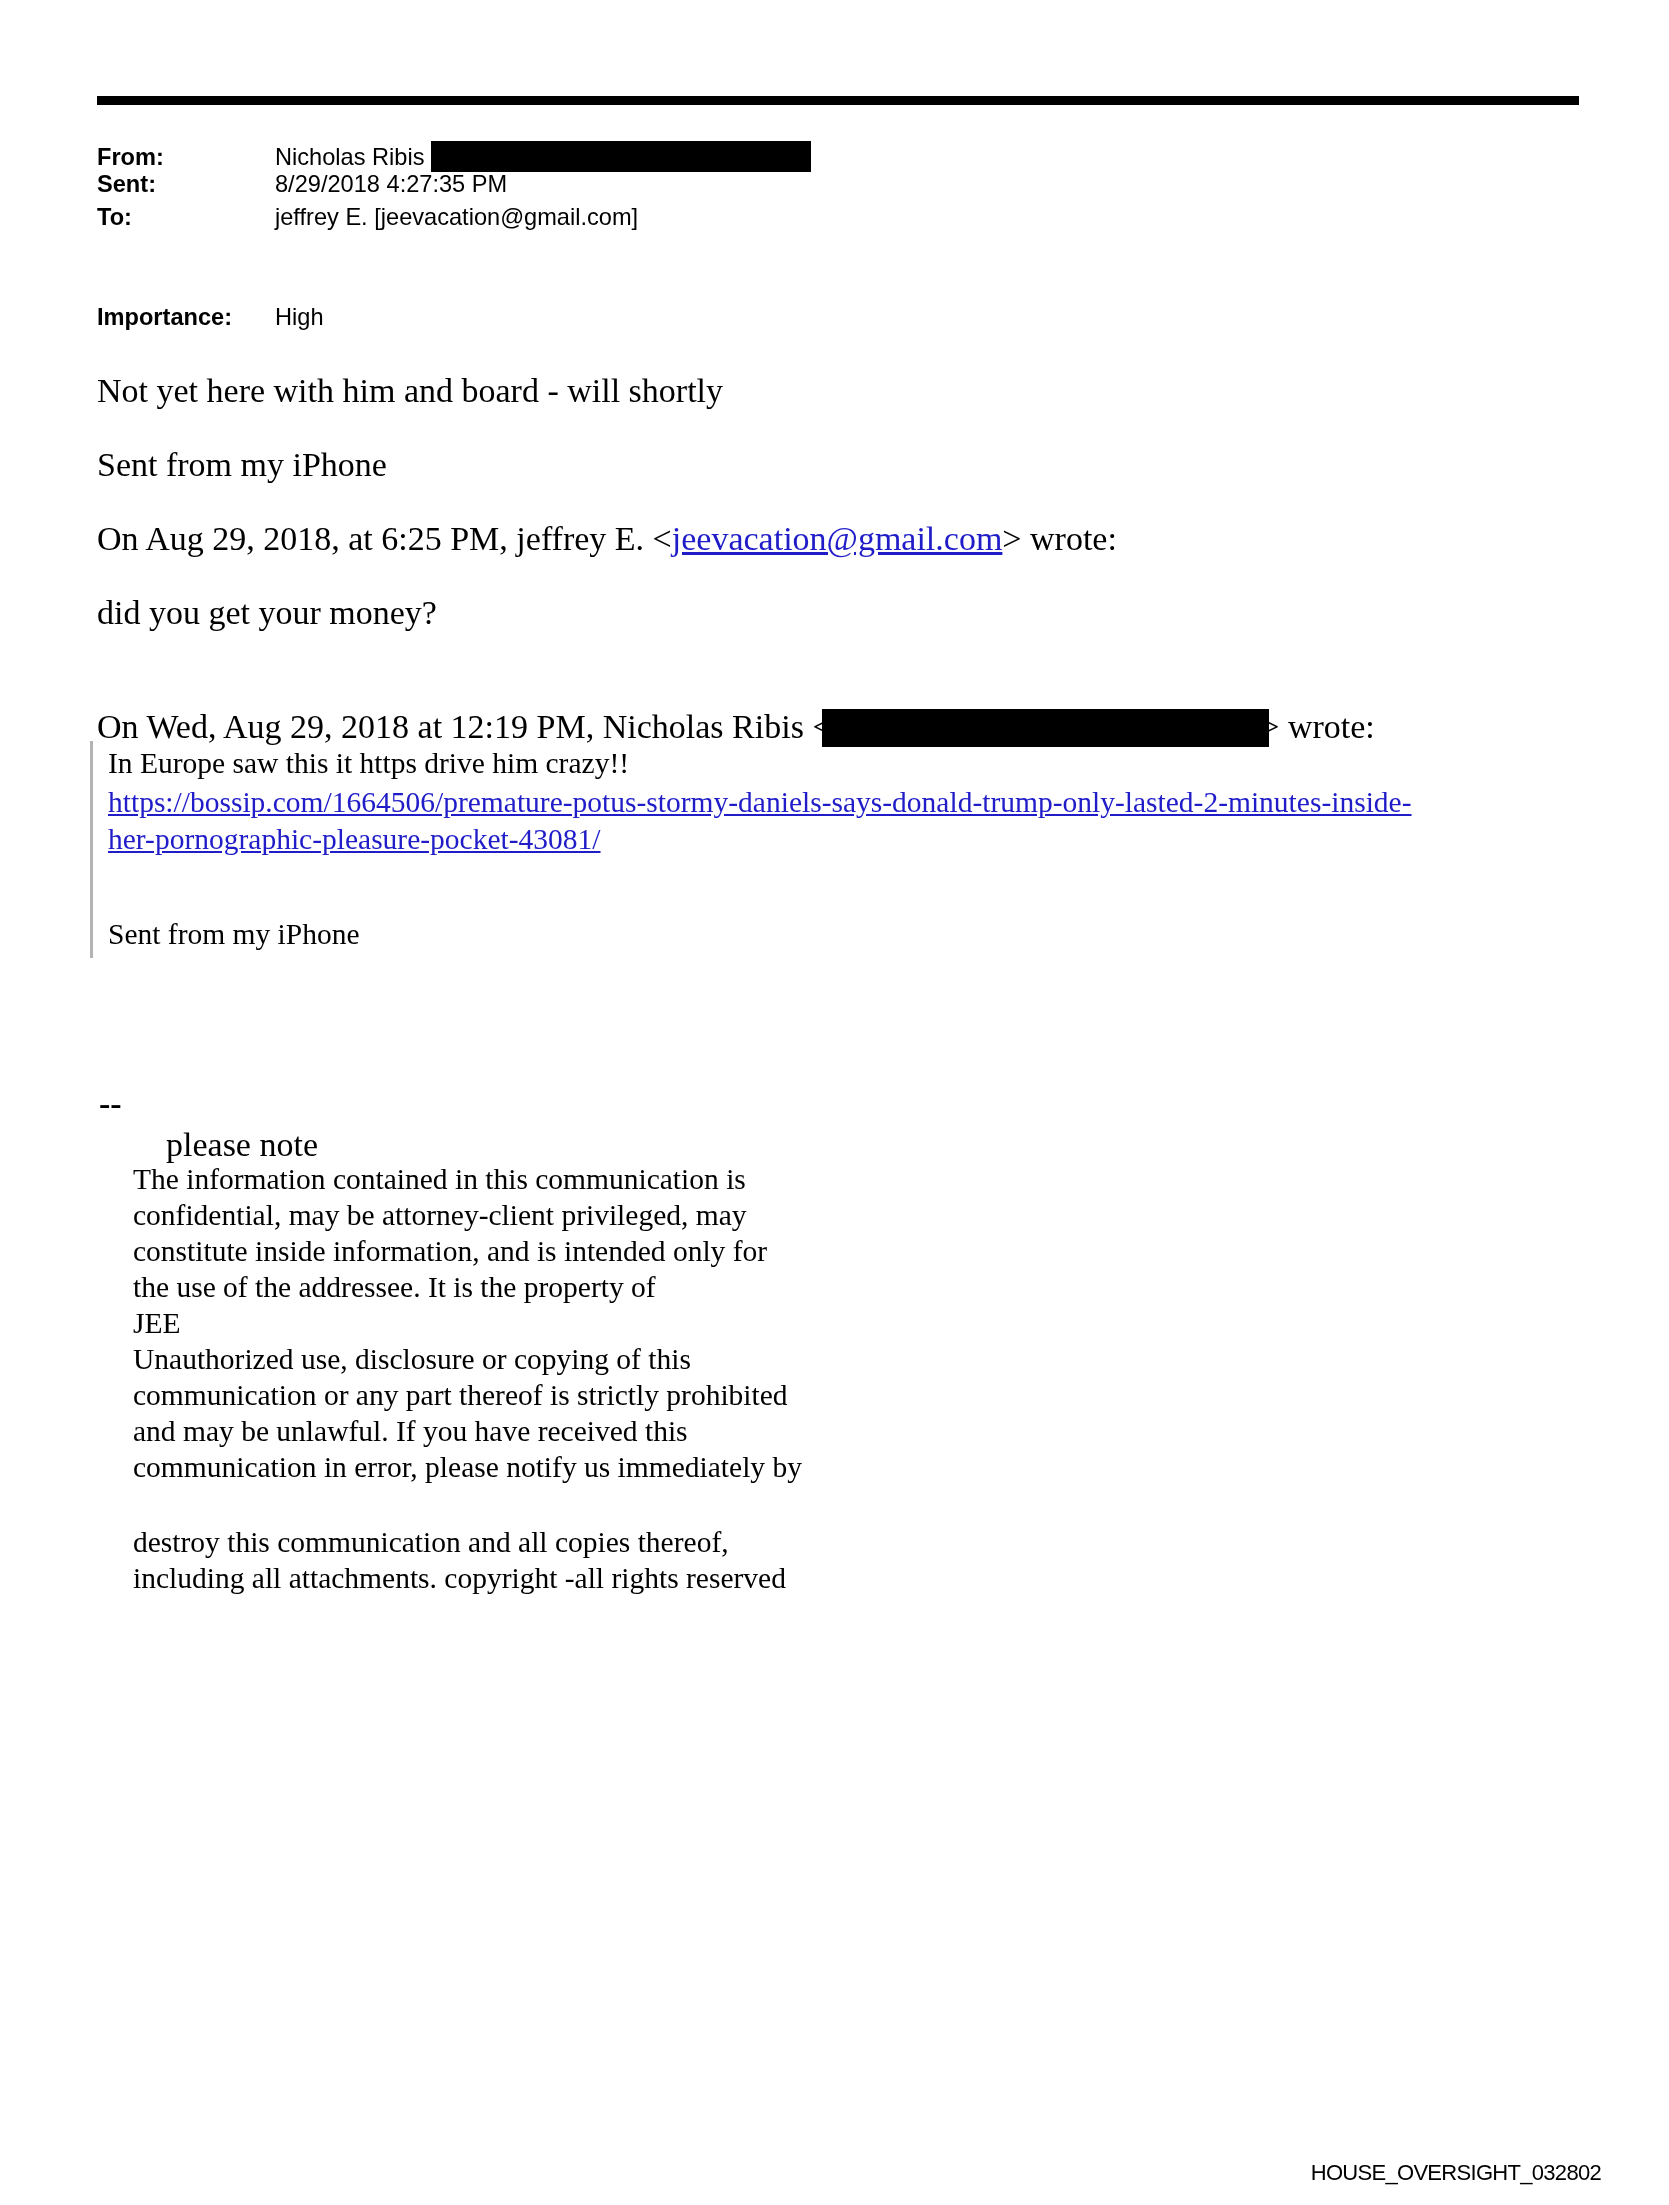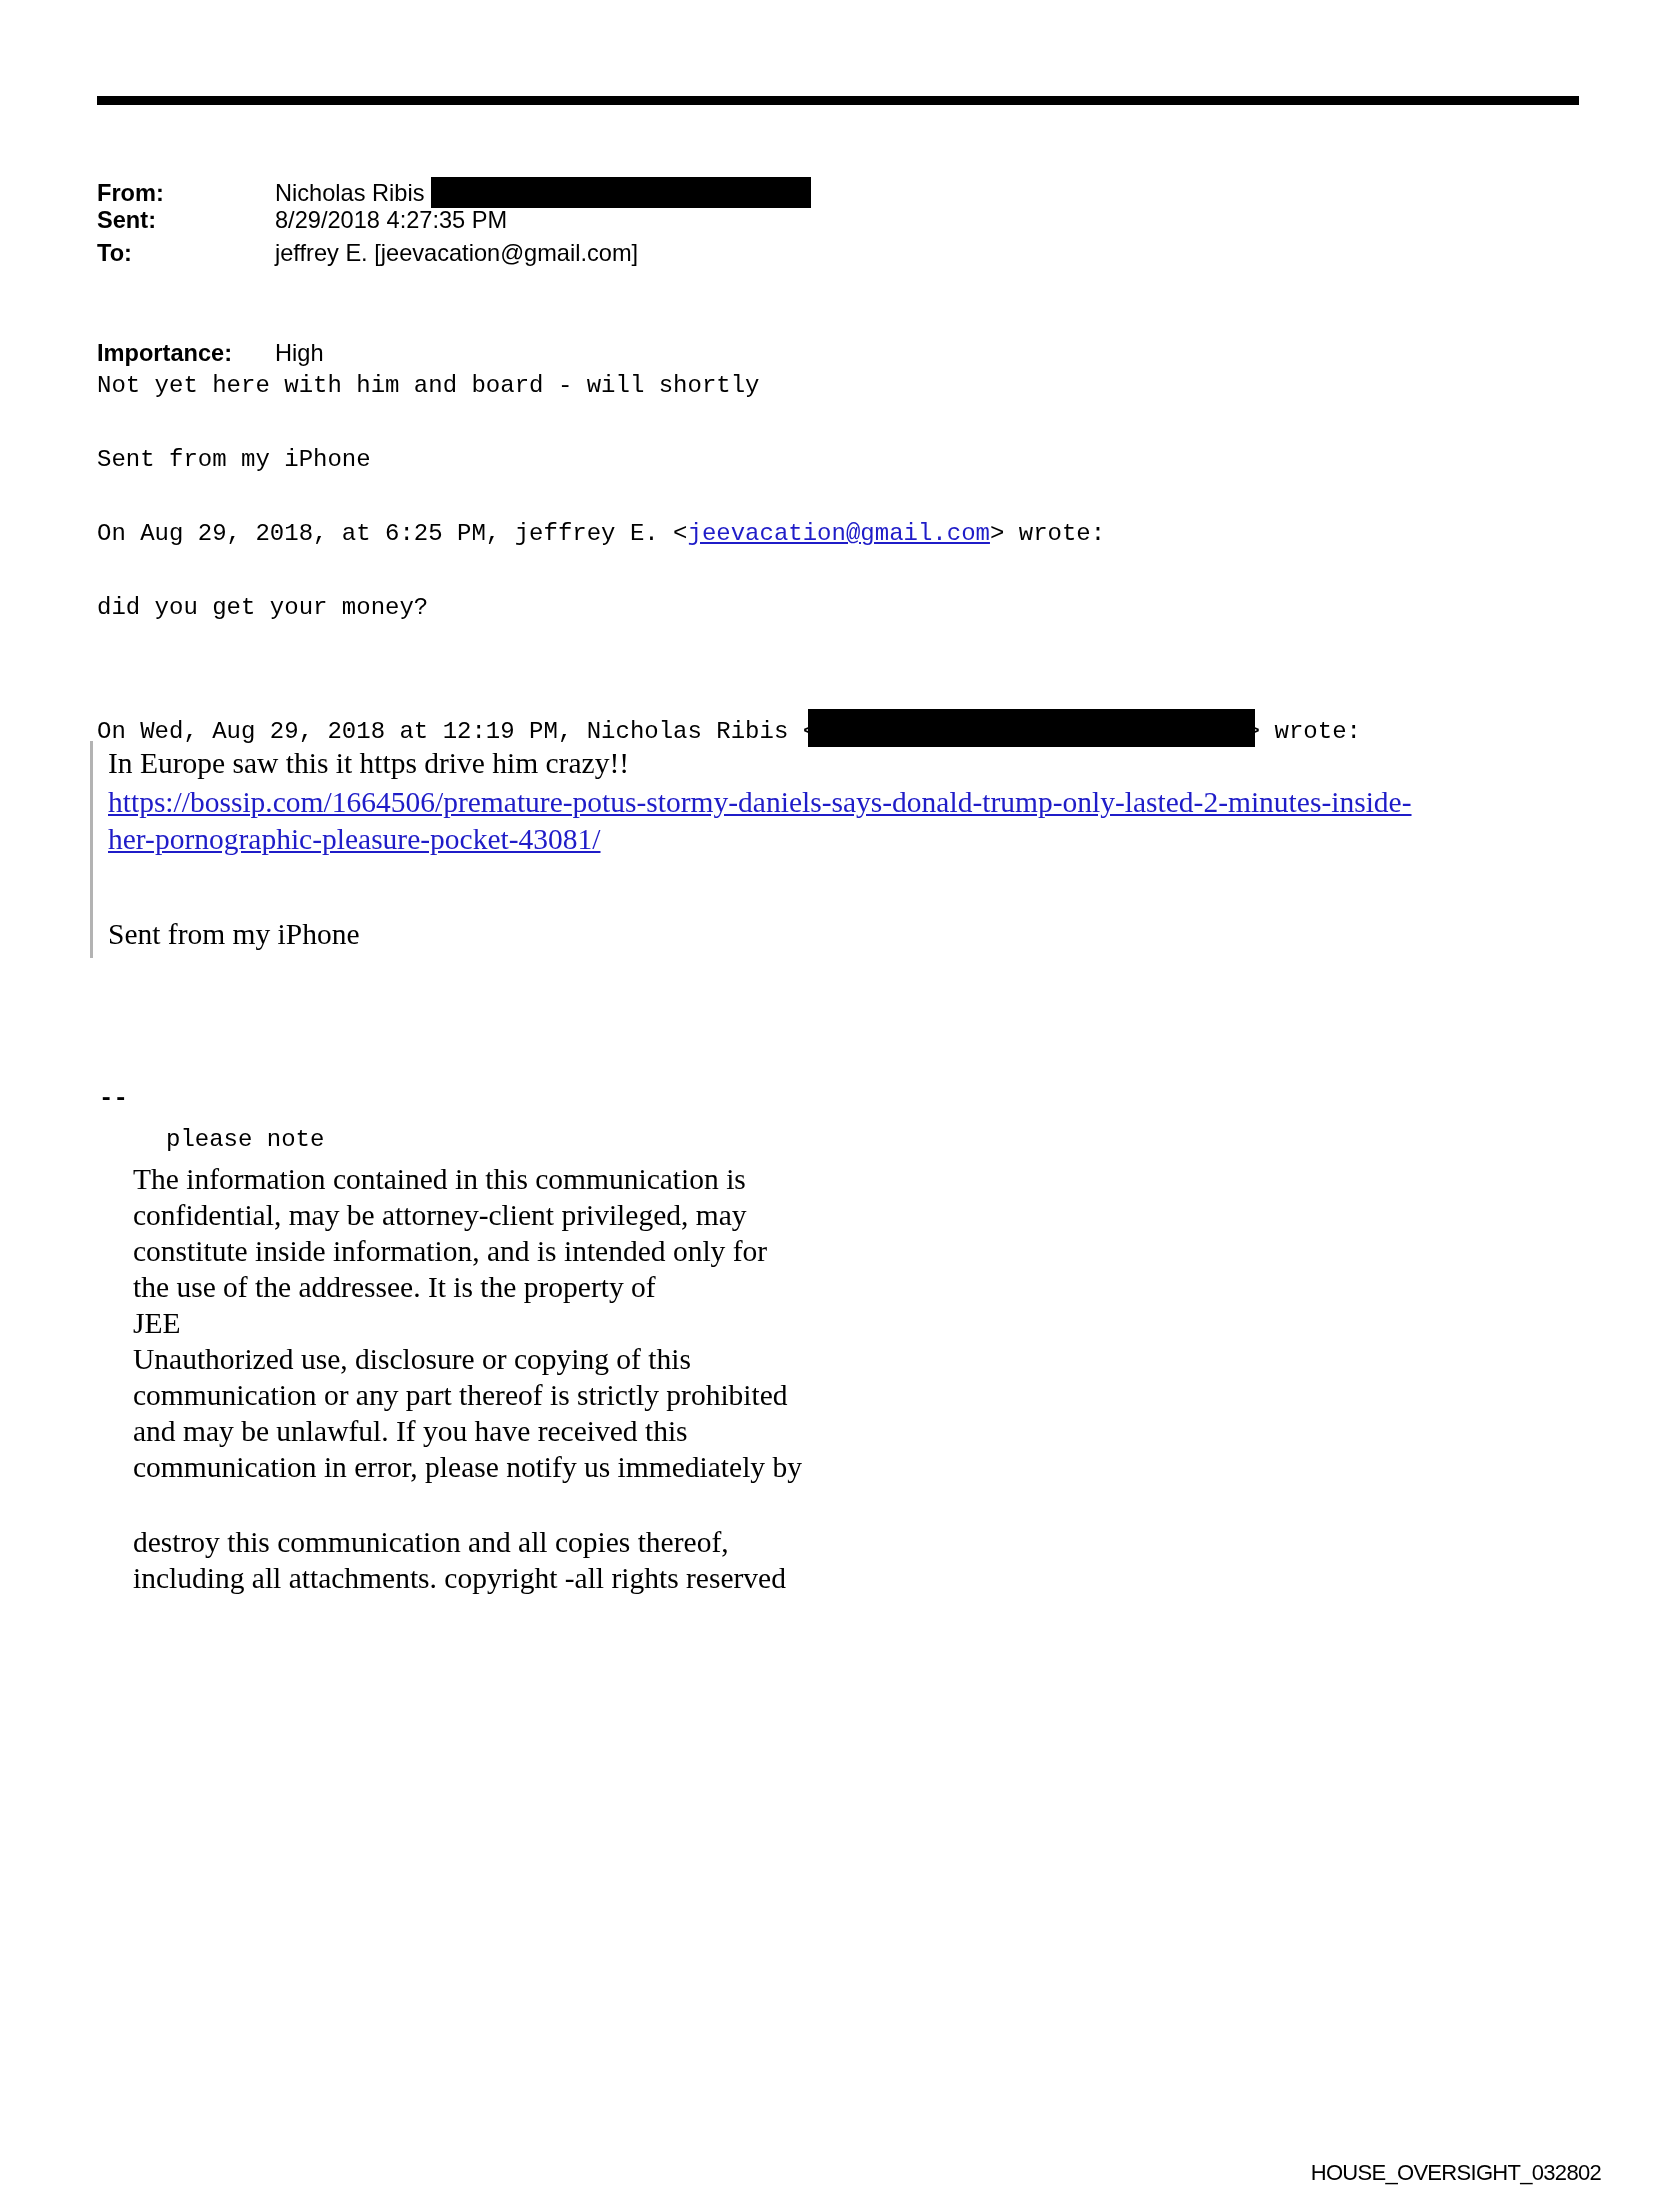--- a/index.html
+++ b/index.html
@@ -24,42 +24,41 @@
     background:#000000;
   }
   
   .hrow{
     position:absolute;
     left:97px;
     font-family:"Liberation Sans",sans-serif;
     font-size:23.6px;
     line-height:1;
     white-space:nowrap;
-    margin-top:36px;
   }
   .hrow .hlabel{
     display:inline-block;
     width:178px;
     font-weight:bold;
   }
   .redaction-inline{
     display:inline-block;
     background:var(--redaction);
     vertical-align:-7.2px;
   }
   .redaction-from{ width:380px; height:31px; }
   .redaction-wed{ width:447px; height:38px; vertical-align:-9.2px; }
   .tick-l{ margin-right:-9.2px; }
   .tick-r{ margin-left:-9.2px; }
   
   .bodyline{
     position:absolute;
     left:97px;
-    font-family:Liberation Mono, monospace;
-    font-size:24px;
+    font-family:Liberation Serif, serif;
+    font-size:34px;
     line-height:1;
     white-space:nowrap;
     text-align:center;
   }
   a.link{
     color:var(--link-blue);
     text-decoration:underline;
     cursor:pointer;
   }
   

